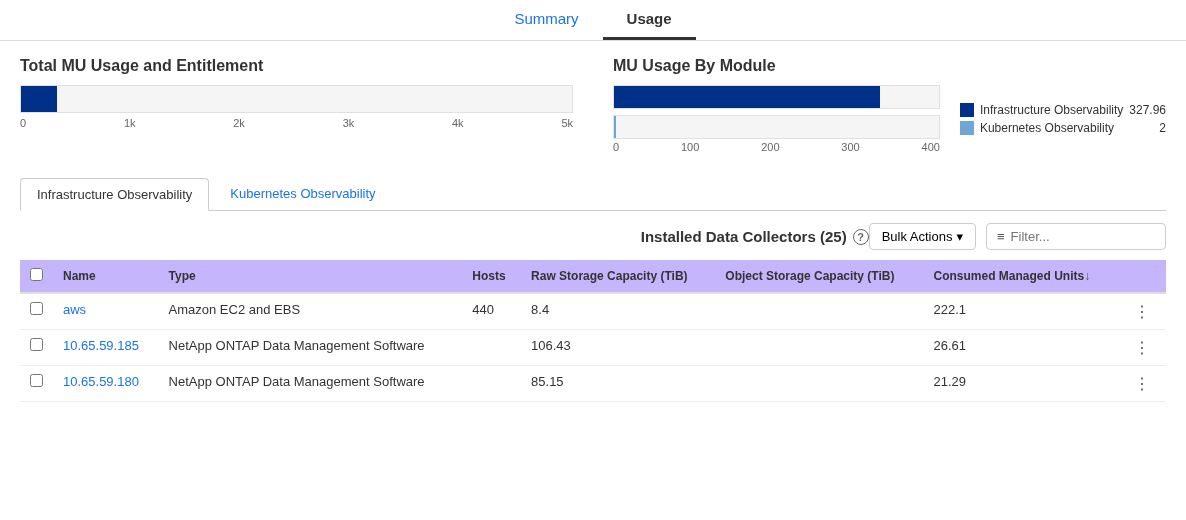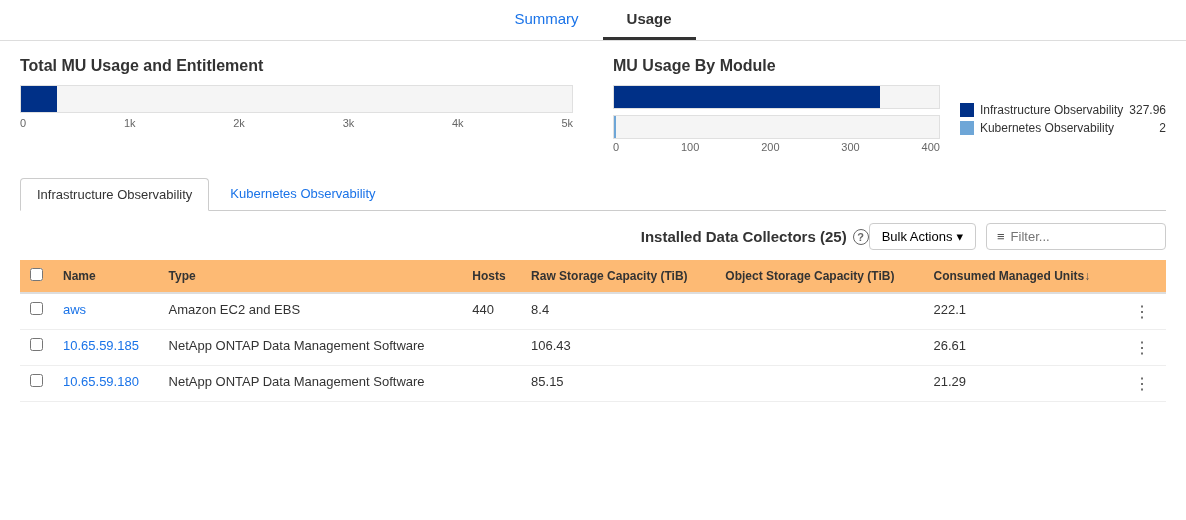--- a/index.html
+++ b/index.html
@@ -55,21 +55,21 @@
     .section-header { display: flex; align-items: center; justify-content: flex-end; margin-bottom: 10px; }
     .section-title { font-size: 15px; font-weight: bold; display: flex; align-items: center; gap: 6px; }
     .help-icon { width: 16px; height: 16px; border-radius: 50%; border: 1px solid #666; display: inline-flex; align-items: center; justify-content: center; font-size: 11px; color: #666; cursor: pointer; }
 
     .actions-row { display: flex; gap: 10px; align-items: center; }
     .bulk-actions-btn { padding: 5px 12px; border: 1px solid #ccc; border-radius: 4px; background: #fff; cursor: pointer; font-size: 13px; display: flex; align-items: center; gap: 4px; }
     .filter-input { padding: 5px 10px; border: 1px solid #ccc; border-radius: 4px; font-size: 13px; display: flex; align-items: center; gap: 6px; width: 180px; color: #999; }
 
     
     .data-table { width: 100%; border-collapse: collapse; font-size: 13px; }
-    .data-table th { text-align: left; padding: 8px 10px; border-bottom: 2px solid #ddd; font-weight: 600; color: #333; background: #fdba74; font-size: 12px; }
+    .data-table th { text-align: left; padding: 8px 10px; border-bottom: 2px solid #ddd; font-weight: 600; color: #333; background: #c4b5fd; font-size: 12px; }
     .data-table td { padding: 8px 10px; border-bottom: 1px solid #eee; vertical-align: top; }
     .link-text { color: #1a73e8; cursor: pointer; text-decoration: none; }
     .checkbox-col { width: 30px; }
     .th-sort { display: flex; align-items: center; }
     .sort-icon { font-size: 12px; color: #555; }
     .three-dots { cursor: pointer; color: #555; font-size: 16px; padding: 2px 6px; }
 
     .table-wrapper { position: relative; max-height: 185px; overflow-y: auto; }
     .table-wrapper::-webkit-scrollbar { width: 10px; }
     .table-wrapper::-webkit-scrollbar-track { background: #f1f1f1; }

